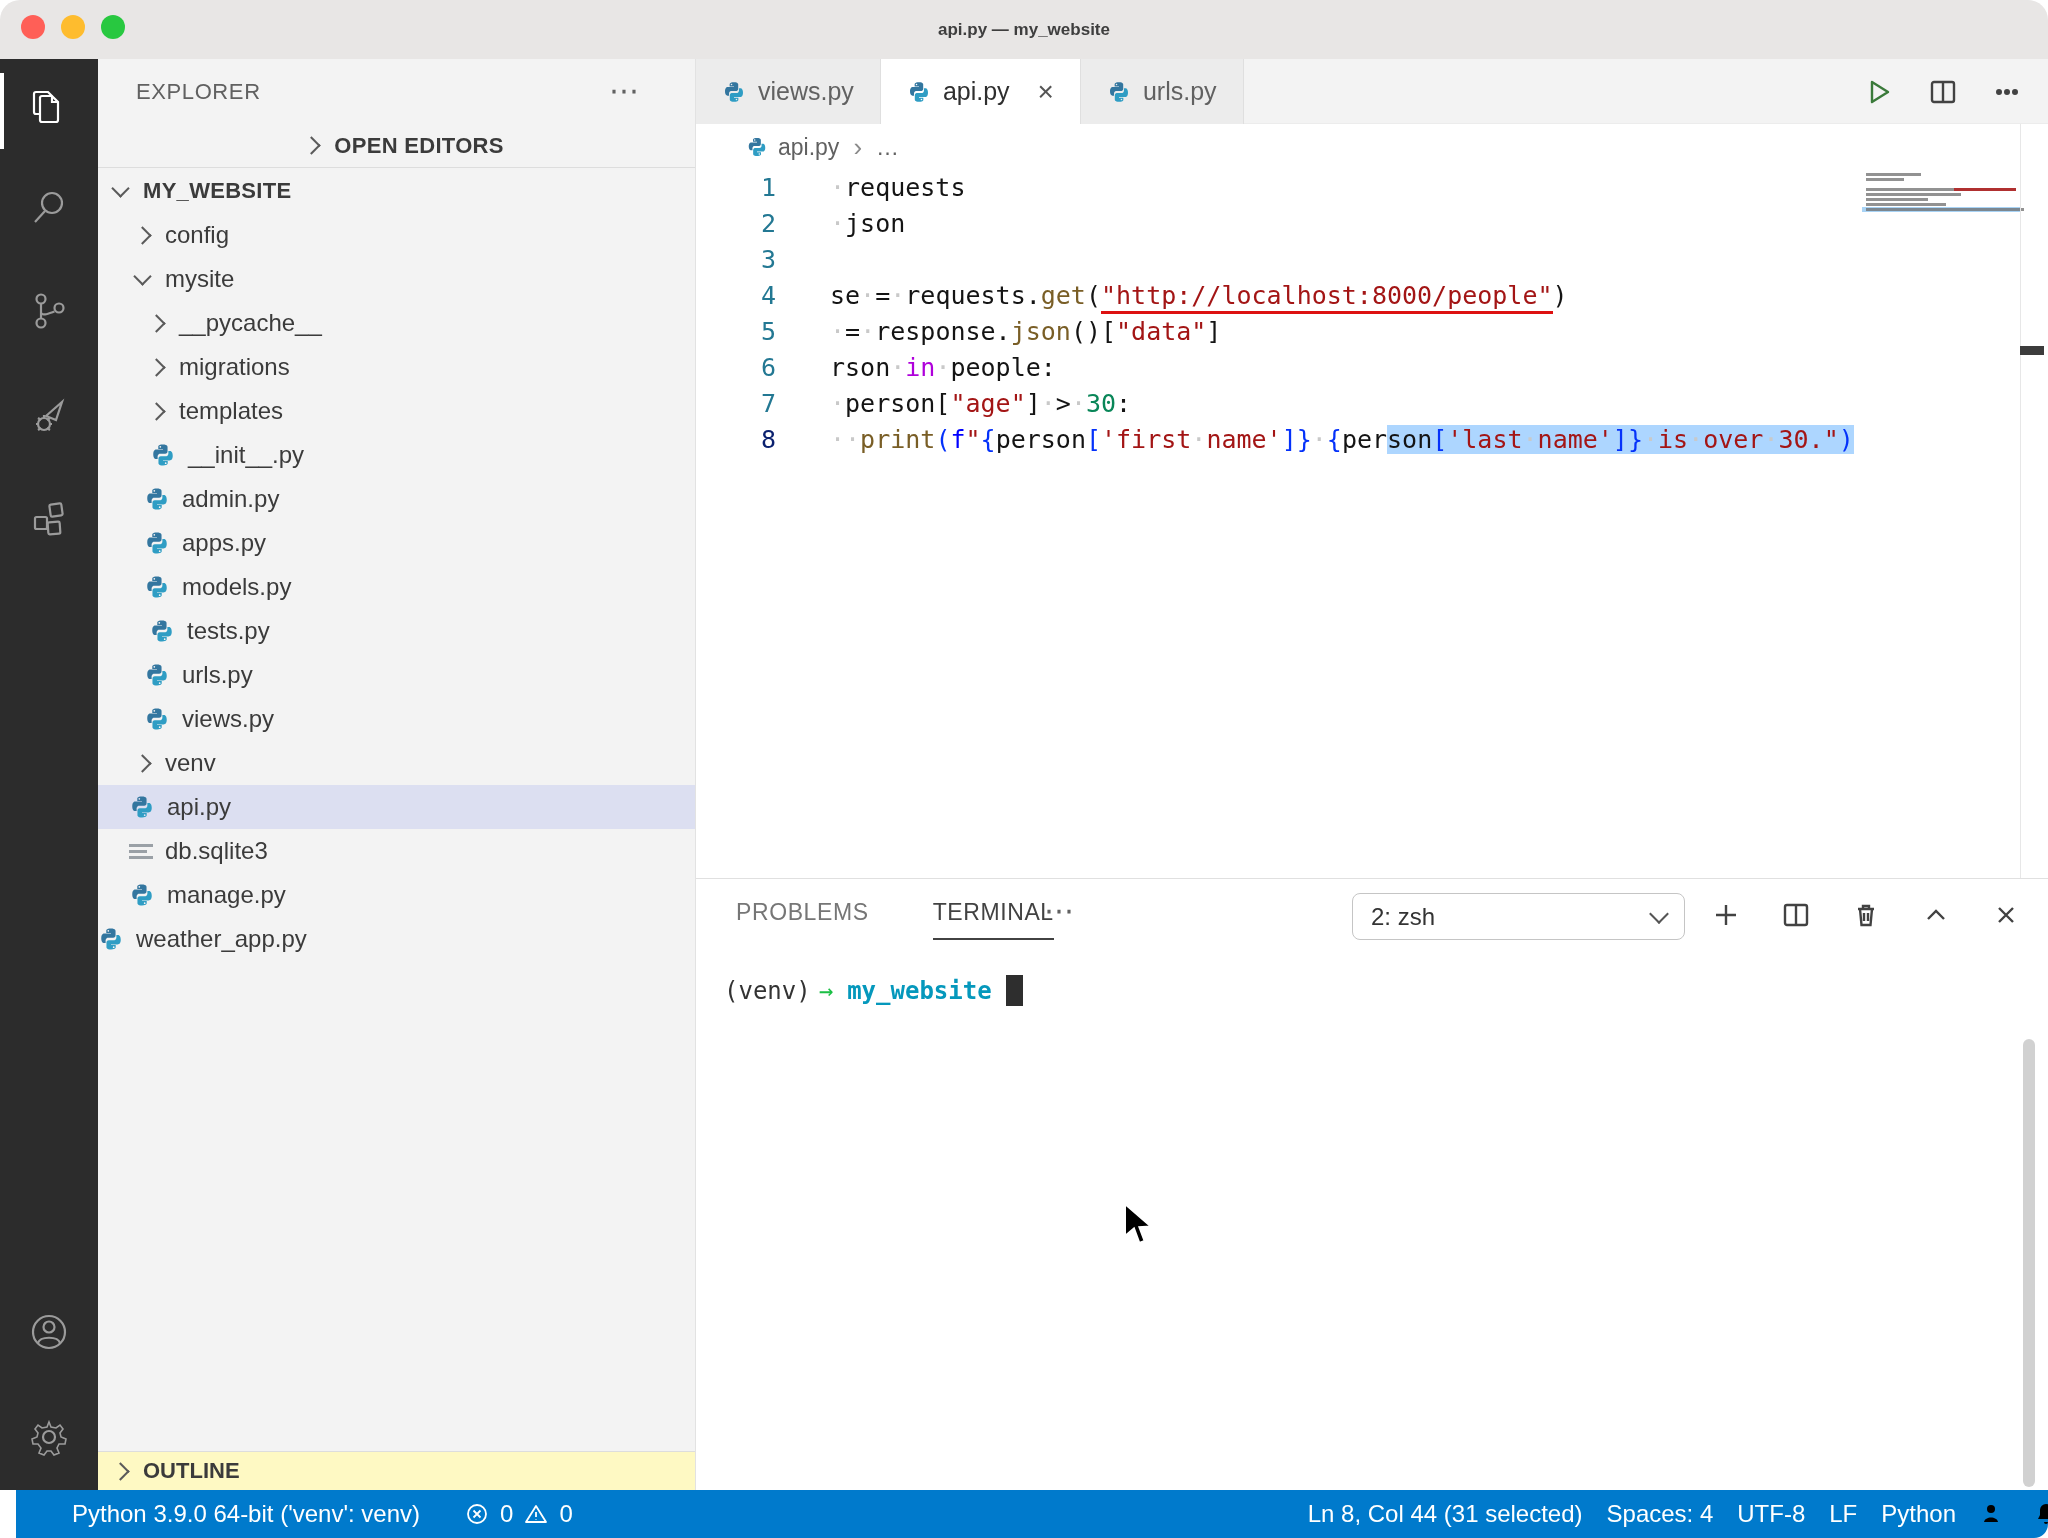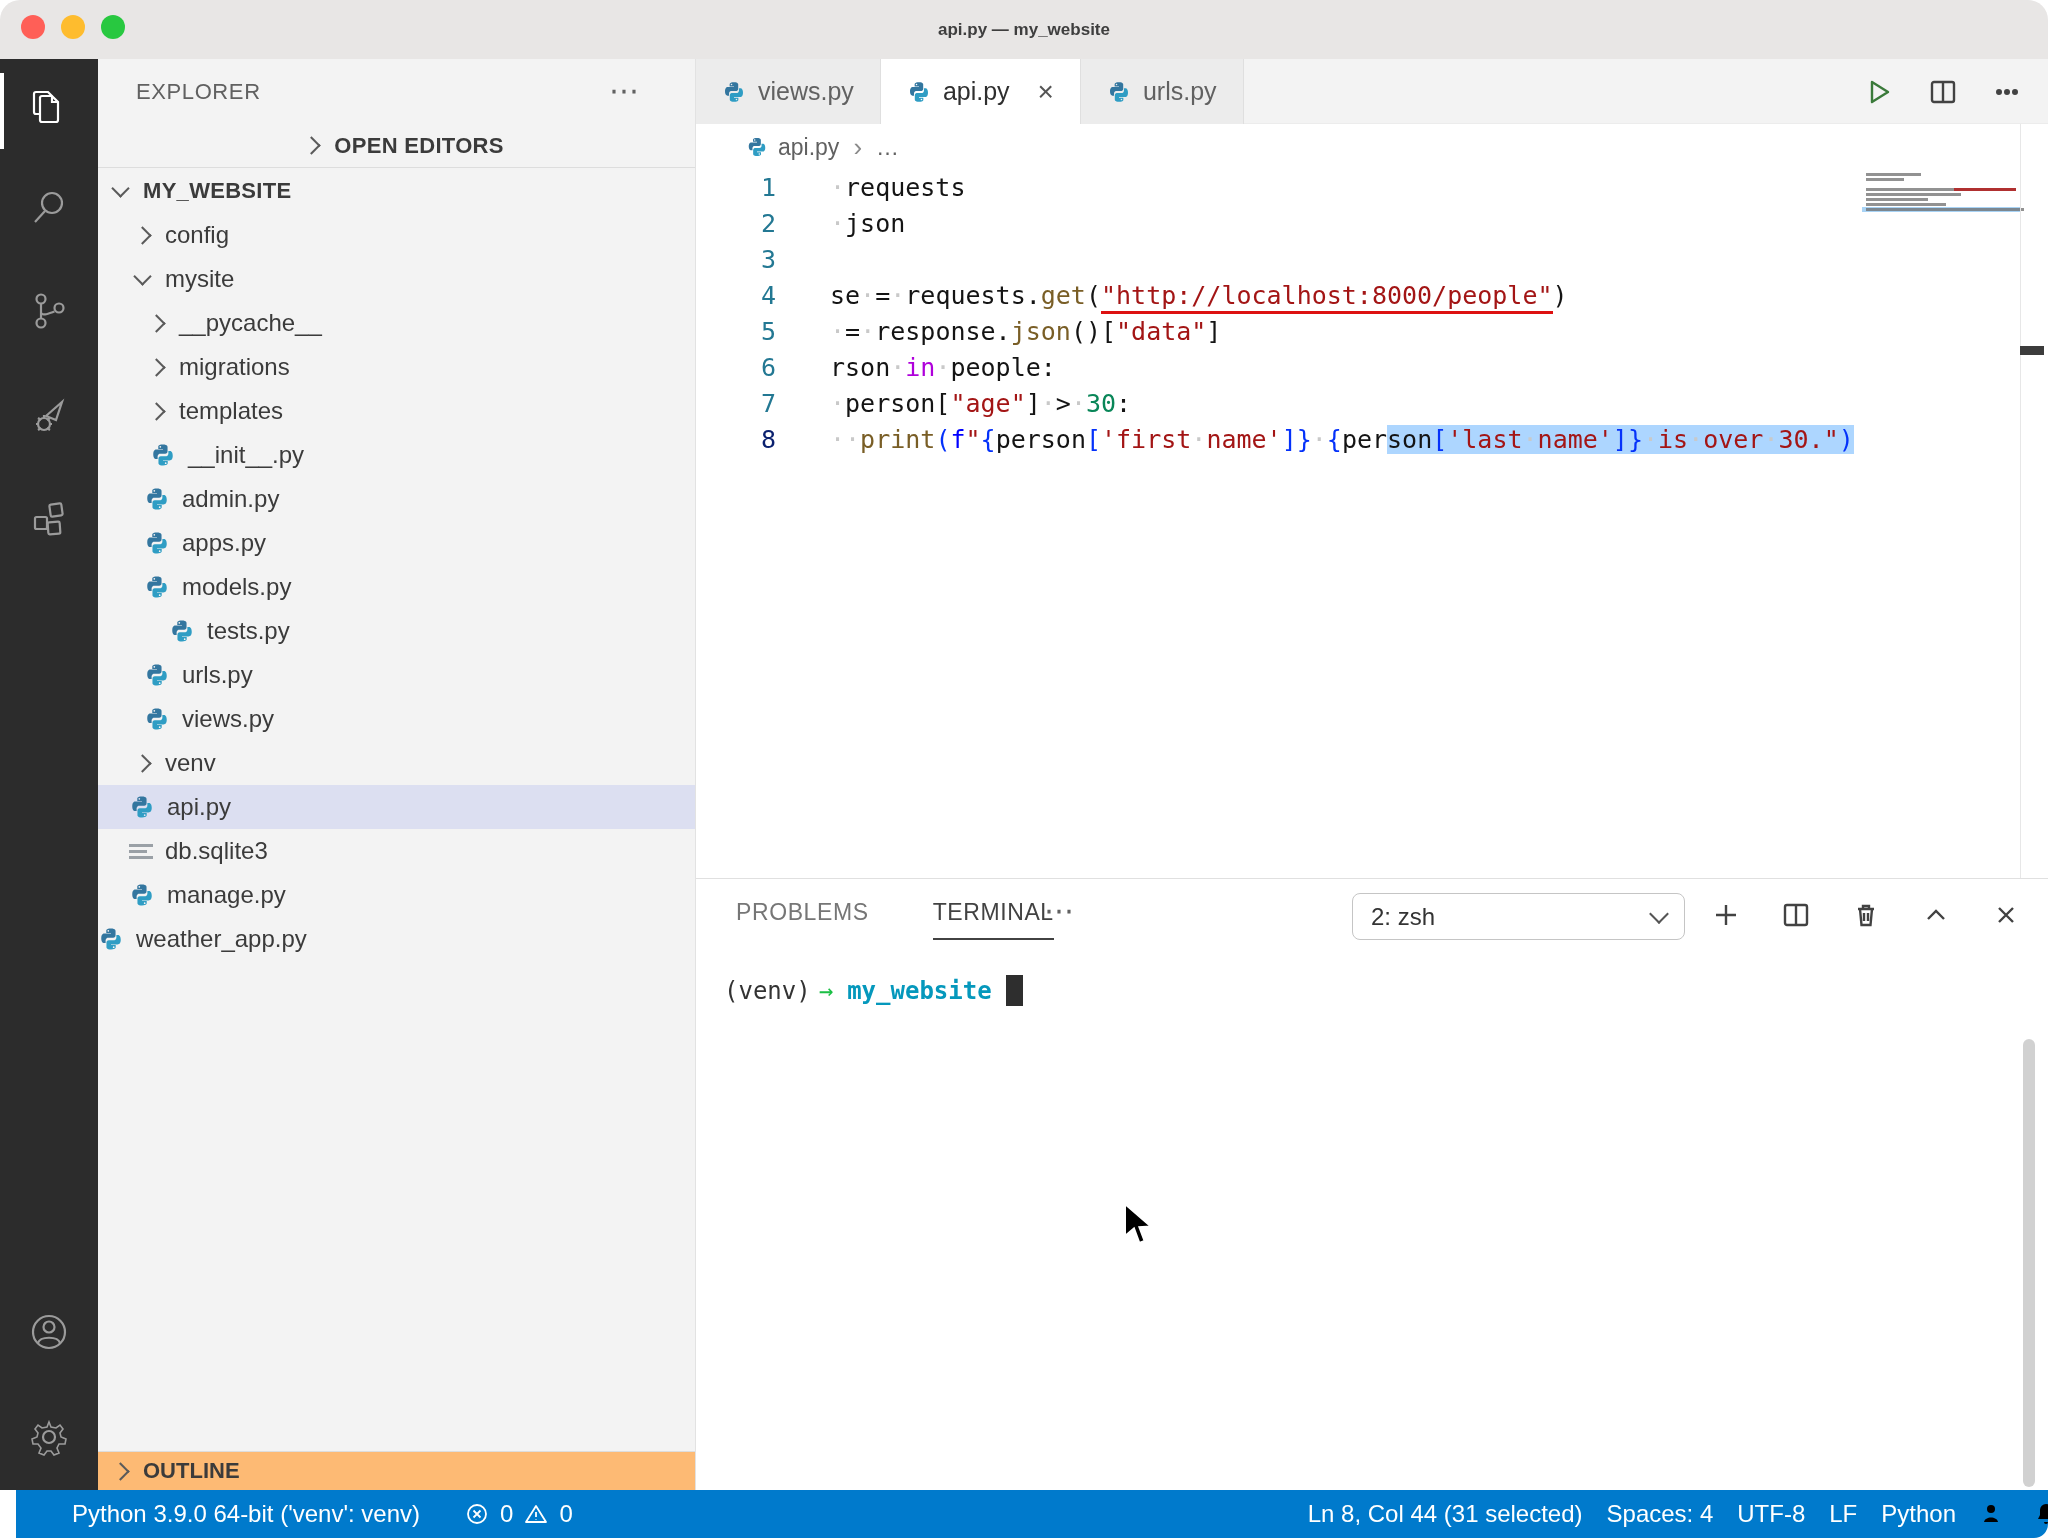--- a/index.html
+++ b/index.html
@@ -30,21 +30,21 @@
   #tree{position:absolute;top:154px;left:0;width:100%;}
   .trow{display:flex;align-items:center;height:44px;font-size:24px;color:#3b3b3b;cursor:pointer;}
   .trow.selected{background:#dcdff1;}
   .chev{width:11px;height:11px;border-right:2px solid #5a5a5a;border-bottom:2px solid #5a5a5a;
     display:inline-block;flex:0 0 auto;}
   .chev.closed{transform:rotate(-45deg);margin-right:16px;}
   .chev.open{transform:rotate(45deg);margin-right:16px;margin-top:-6px;}
   .sect .chev{margin-left:16px;}
   .ficon{flex:0 0 auto;margin-right:12px;display:inline-flex;}
   .dbicon span{display:block;height:3px;background:#9aa0a6;margin:3px 0;}
-  .outline{position:absolute;bottom:0;left:0;width:100%;height:38px;border-top:1px solid #ddd;background:#fdba74;
+  .outline{position:absolute;bottom:0;left:0;width:100%;height:38px;border-top:1px solid #ddd;background:#fef9c3;
     display:flex;align-items:center;font-size:22px;font-weight:700;color:#3b3b3b;margin-top:26px;}
   
   .editor{position:absolute;left:696px;top:59px;width:1352px;height:819px;background:#fff;}
   .tabbar{position:absolute;left:0;top:0;width:100%;height:65px;background:#f3f3f3;border-bottom:1px solid #ececec;box-sizing:border-box;display:flex;}
   .tab{display:flex;align-items:center;padding:0 26px;font-size:25px;color:#616161;background:#ececec;
     border-right:1px solid #dfdfdf;cursor:pointer;height:65px;box-sizing:border-box;}
   .tab .ficon{margin-right:12px;}
   .tab.active{background:#fff;color:#2f2f2f;}
   .tab .close{margin-left:28px;font-size:28px;color:#555;line-height:1;}
   .ed-actions{position:absolute;right:0;top:0;height:65px;display:flex;align-items:center;gap:34px;padding-right:26px;}
@@ -221,21 +221,21 @@
         </div>
         <div class="trow" style="padding-left: 46px;">
           <span class="ficon">
             <svg width="26" height="26" viewBox="0 0 32 32">
  <path fill="#33769f" d="M15.9 3c-6.1 0-5.7 2.7-5.7 2.7v2.8h5.8v.8H7.9S4 8.9 4 15s3.4 5.9 3.4 5.9h2V18s-.1-3.4 3.3-3.4h5.7s3.2.1 3.2-3.1V6.1S22.1 3 15.9 3zm-3.2 1.9a1.05 1.05 0 1 1 0 2.1 1.05 1.05 0 0 1 0-2.1z"></path>
  <path fill="#2f9dc4" d="M16.1 29c6.1 0 5.7-2.7 5.7-2.7v-2.8H16v-.8h8.1S28 23.1 28 17s-3.4-5.9-3.4-5.9h-2V14s.1 3.4-3.3 3.4h-5.7s-3.2-.1-3.2 3.1v5.4S9.9 29 16.1 29zm3.2-1.9a1.05 1.05 0 1 1 0-2.1 1.05 1.05 0 0 1 0 2.1z"></path>
             </svg>
           </span>
           <span>models.py</span>
         </div>
-        <div class="trow" style="padding-left: 71px;">
+        <div class="trow" style="padding-left: 51px;">
           <span class="ficon">
             <svg width="26" height="26" viewBox="0 0 32 32">
  <path fill="#33769f" d="M15.9 3c-6.1 0-5.7 2.7-5.7 2.7v2.8h5.8v.8H7.9S4 8.9 4 15s3.4 5.9 3.4 5.9h2V18s-.1-3.4 3.3-3.4h5.7s3.2.1 3.2-3.1V6.1S22.1 3 15.9 3zm-3.2 1.9a1.05 1.05 0 1 1 0 2.1 1.05 1.05 0 0 1 0-2.1z"></path>
  <path fill="#2f9dc4" d="M16.1 29c6.1 0 5.7-2.7 5.7-2.7v-2.8H16v-.8h8.1S28 23.1 28 17s-3.4-5.9-3.4-5.9h-2V14s.1 3.4-3.3 3.4h-5.7s-3.2-.1-3.2 3.1v5.4S9.9 29 16.1 29zm3.2-1.9a1.05 1.05 0 1 1 0-2.1 1.05 1.05 0 0 1 0 2.1z"></path>
             </svg>
           </span>
           <span>tests.py</span>
         </div>
         <div class="trow" style="padding-left: 46px;">
           <span class="ficon">

